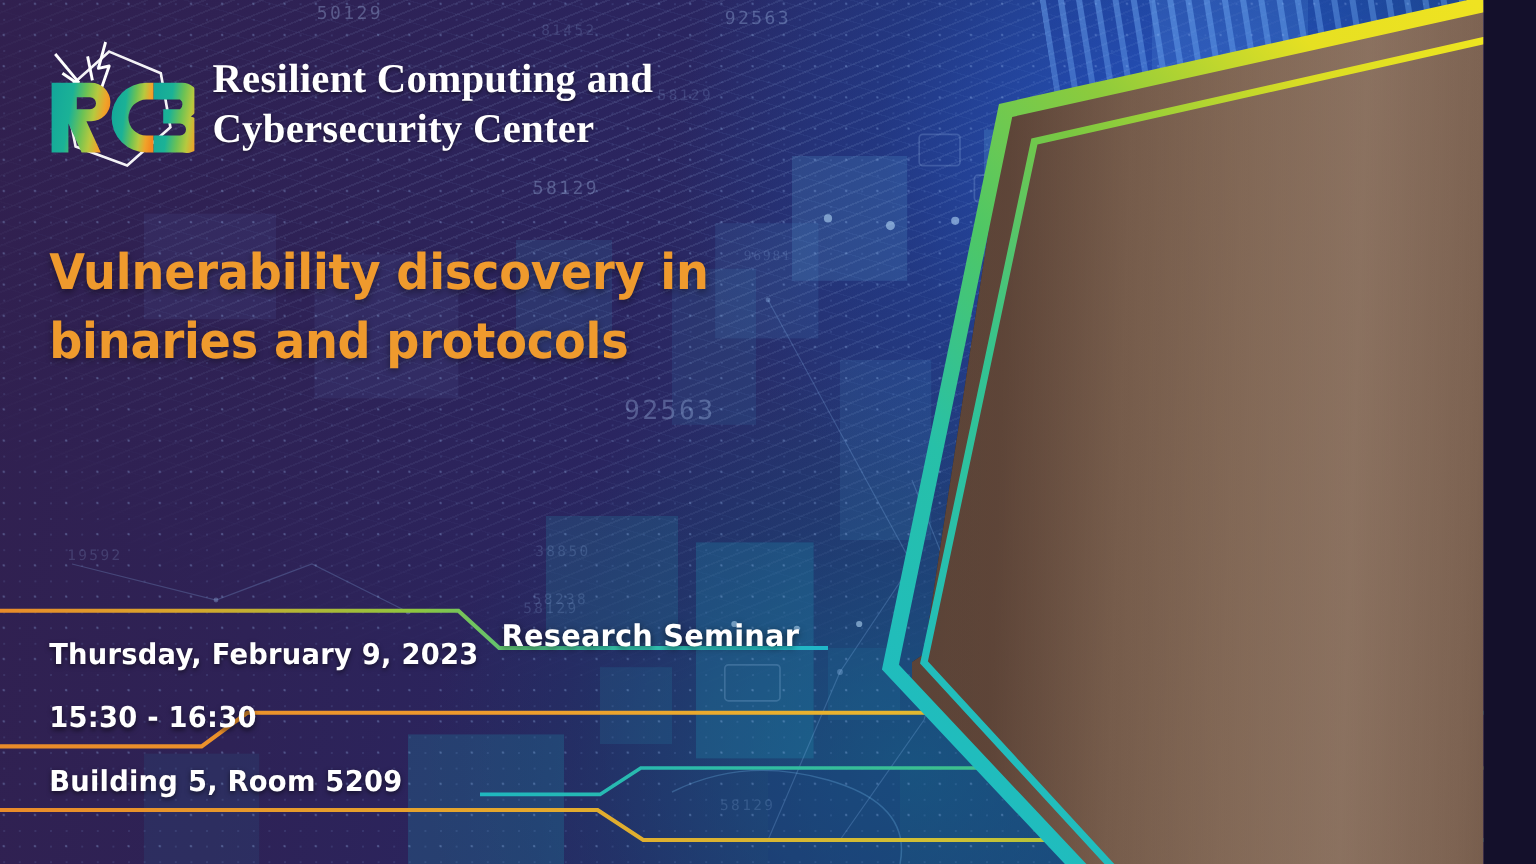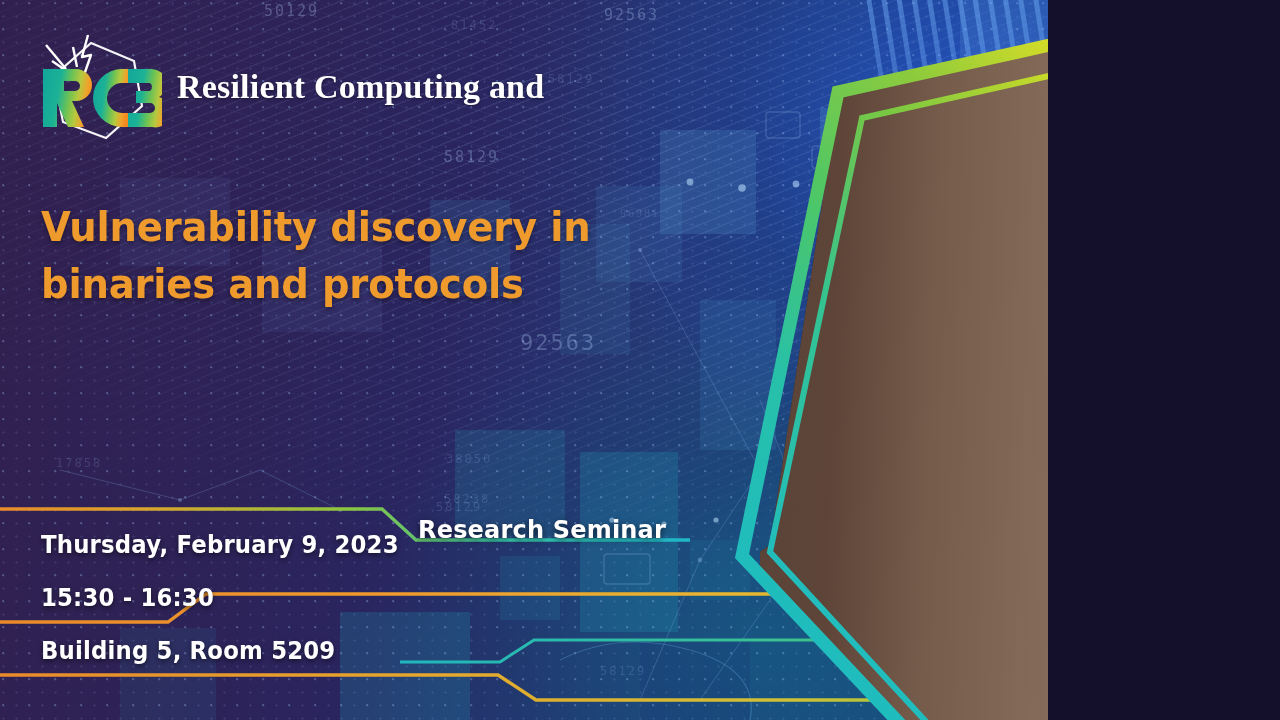--- a/index.html
+++ b/index.html
@@ -4,21 +4,21 @@
 <title>RC3 Research Seminar</title>
 <style>
   * { margin:0; padding:0; box-sizing:border-box; }
   html,body{ background:#14102b; }
   body{
     width:1280px; height:720px; overflow:hidden;
     font-family:"Liberation Sans", sans-serif;
     position:relative;
   }
   .poster{
-    position:absolute; inset:0; width:1048px; height:720px; overflow:hidden;
+    position:absolute; inset:0; width:1236px; height:720px; overflow:hidden;
     background:#4c1d95;
   }
 
   
   .bg-base{
     position:absolute; inset:0;
     background:
       radial-gradient(ellipse 620px 520px at 1010px 120px, rgba(38,86,200,.95) 0%, rgba(30,60,150,.45) 45%, rgba(30,40,110,0) 72%),
       radial-gradient(ellipse 520px 430px at 760px 640px, rgba(20,92,130,.70) 0%, rgba(20,70,110,.30) 50%, rgba(20,60,100,0) 78%),
       linear-gradient(100deg, #31204f 0%, #2e2256 22%, #2a2560 42%, #253a78 62%, #1d4c86 80%, #17567f 100%);
@@ -251,21 +251,21 @@
   <div class="numbers">
     <span class="num" style="left:264px;top:2px;">50129</span>
     <span class="num" style="left:604px;top:6px;">92563</span>
     <span class="num dim" style="left:420px;top:18px;margin-left:31px;">81452</span>
     <span class="num" style="left:444px;top:148px;">58129</span>
     <span class="num dim" style="left:548px;top:72px;">58129</span>
     <span class="num" style="left:520px;top:330px;font-size:22px;">92563</span>
     <span class="num dim" style="left:600px;top:664px;">58129</span>
     <span class="num dim" style="left:620px;top:206px;font-family:Liberation Serif, serif;">96981</span>
     <span class="num dim" style="left:436px;top:500px;">58129</span>
-    <span class="num dim" style="left:56px;top:456px;">17858</span>
+    <span class="num dim" style="left:56px;top:456px;">19592</span>
     <span class="num dim" style="left:446px;top:452px;">38850</span>
     <span class="num dim" style="left:444px;top:492px;">58238</span>
   </div>
 
   <svg class="svg-lines" viewBox="0 0 1280 720">
     <defs>
       <linearGradient id="gA" x1="0" y1="0" x2="1" y2="0">
         <stop offset="0" stop-color="#e98b2a"></stop>
         <stop offset="0.22" stop-color="#d8a62c"></stop>
         <stop offset="0.50" stop-color="#8ec63f"></stop>
@@ -379,20 +379,21 @@
         <path d="M20 42 h26 a16 16 0 0 1 0 32 h-4 l12 26 h-16 l-11 -24 v24 h-14 v-58 z
                  M34 54 v10 h11 a5 5 0 0 0 0 -10 z"></path>
 
         <path d="M92 42 a29 29 0 1 0 0 58 h6 v-14 h-6 a15 15 0 1 1 0 -30 h6 v-14 z"></path>
 
         <path d="M98 42 h24 a15 15 0 0 1 7 28 a15 15 0 0 1 -7 30 h-24 v-14 h22 a5 5 0 0 0 0 -10 h-14 v-12 h14 a5 5 0 0 0 0 -8 h-22 z"></path>
       </g>
     </svg>
     <div class="logo-text">
       <div>Resilient Computing and</div>
+      <div>Cybersecurity Center</div>
     </div>
   </div>
 
   <div class="title">
     <div>Vulnerability discovery in</div>
     <div>binaries and protocols</div>
   </div>
 
 
   <div class="seminar">Research Seminar</div>

